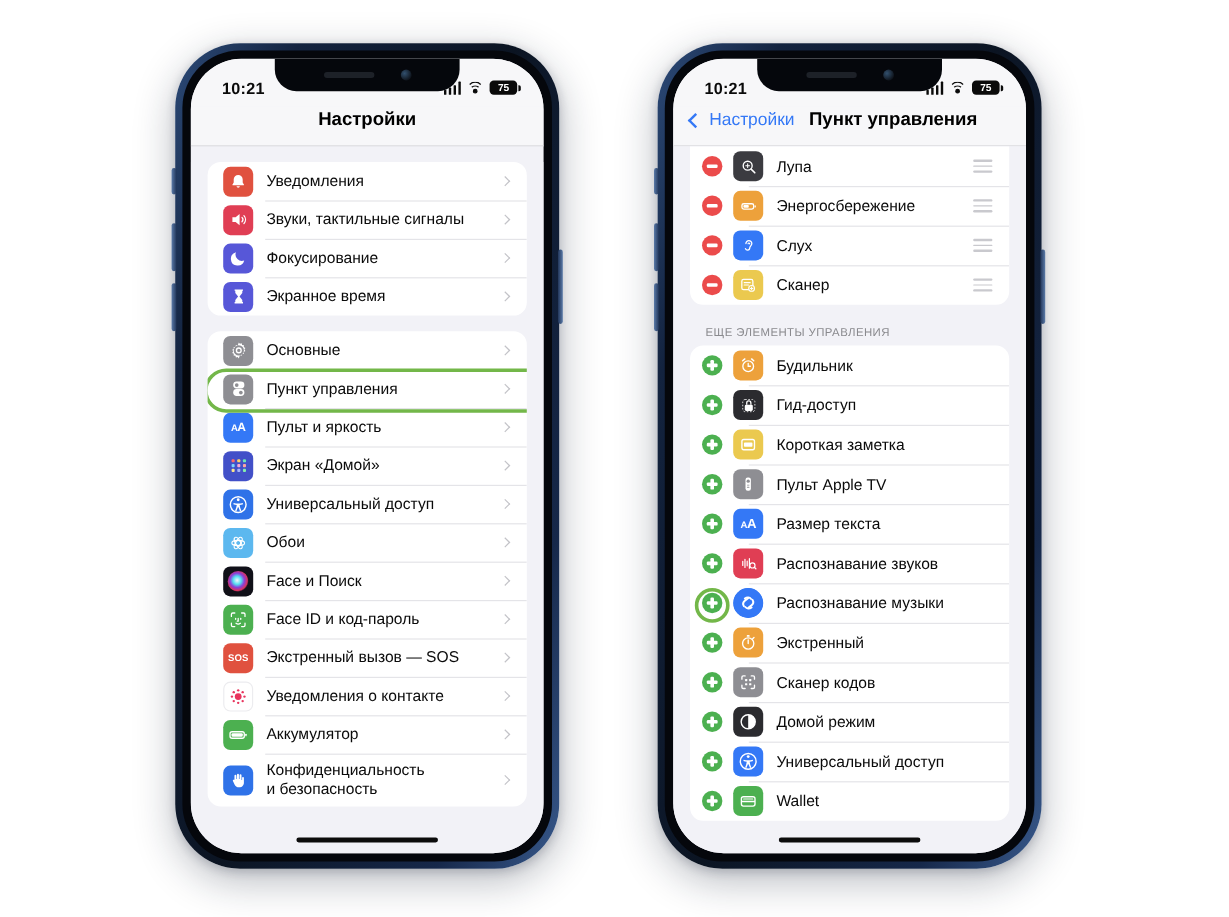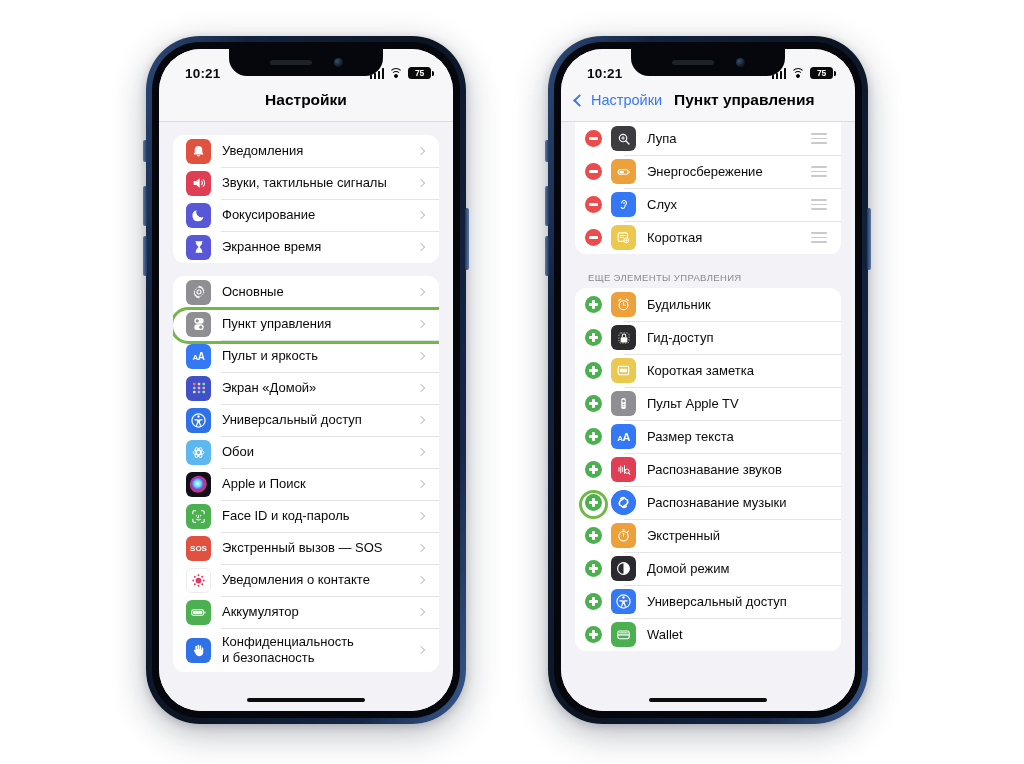--- a/index.html
+++ b/index.html
@@ -348,21 +348,21 @@
                       <stop offset="0%" stop-color="#f7f7ff"></stop>
                       <stop offset="35%" stop-color="#55e0f0"></stop>
                       <stop offset="62%" stop-color="#8a3fd8"></stop>
                       <stop offset="88%" stop-color="#d8335f"></stop>
                       <stop offset="100%" stop-color="#18121f"></stop>
                     </radialGradient>
                   </defs>
                   <circle cx="12" cy="12" r="8.4" fill="url(#sg)"></circle>
                 </svg>
               </div>
-              <div class="row-label">Apple и Поиск</div>
+              <div class="row-label">Face и Поиск</div>
               <div class="chev"></div>
             </div>
 
             <div class="row">
               <div class="ic" style="background:#4cb050">
                 <svg width="17" height="17" viewBox="0 0 24 24">
                   <g fill="none" stroke="#fff" stroke-width="1.5" stroke-linecap="round">
                     <path d="M4 8V5.6A1.6 1.6 0 0 1 5.6 4H8M16 4h2.4A1.6 1.6 0 0 1 20 5.6V8M20 16v2.4a1.6 1.6 0 0 1-1.6 1.6H16M8 20H5.6A1.6 1.6 0 0 1 4 18.4V16"></path>
                     <path d="M9 10.2v1.2M15 10.2v1.2M12 10.4v3.2h-1.1M9.4 16.1c1.6 1.1 3.6 1.1 5.2 0"></path>
                   </g>
@@ -532,21 +532,21 @@
                   <span class="bar"></span>
                 </div>
               <div class="ic" style="background:#ebc94f">
                 <svg width="17" height="17" viewBox="0 0 24 24">
                   <rect x="4.5" y="5.5" width="13" height="12" rx="2" fill="none" stroke="#fff" stroke-width="1.5"></rect>
                   <path d="M7.3 9.3h7M7.3 12h5" stroke="#fff" stroke-width="1.4" stroke-linecap="round"></path>
                   <circle cx="16" cy="16" r="3.4" fill="#ebc94f" stroke="#fff" stroke-width="1.3"></circle>
                   <path d="M16 14.4v3.2M14.4 16h3.2" stroke="#fff" stroke-width="1.2" stroke-linecap="round"></path>
                 </svg>
               </div>
-              <div class="cc-label">Короткая</div>
+              <div class="cc-label">Сканер</div>
               <div class="handle">
                   <i></i>
                   <i></i>
                   <i></i>
                 </div>
             </div>
           </div>
 
           <div class="section-head">ЕЩЕ ЭЛЕМЕНТЫ УПРАВЛЕНИЯ</div>
 
@@ -664,20 +664,40 @@
                 <svg width="17" height="17" viewBox="0 0 24 24">
                   <circle cx="12" cy="13" r="6.6" fill="none" stroke="#fff" stroke-width="1.6"></circle>
                   <path d="M12 13V8.8" stroke="#fff" stroke-width="1.6" stroke-linecap="round"></path>
                   <rect x="10.3" y="3.2" width="3.4" height="2" rx=".8" fill="#fff"></rect>
                   <path d="M17.3 7.4 18.8 6" stroke="#fff" stroke-width="1.6" stroke-linecap="round"></path>
                 </svg>
               </div>
               <div class="cc-label">Экстренный</div>
             </div>
 
+            <div class="cc-row">
+              <div class="toggle-btn plus">
+                  <span class="bar"></span>
+                  <span class="bar v"></span>
+                </div>
+              <div class="ic" style="background:#8e8e93">
+                <svg width="17" height="17" viewBox="0 0 24 24">
+                  <g fill="none" stroke="#fff" stroke-width="1.6" stroke-linecap="round">
+                    <path d="M4.6 8.4V6.2a1.6 1.6 0 0 1 1.6-1.6h2.2M15.6 4.6h2.2a1.6 1.6 0 0 1 1.6 1.6v2.2M19.4 15.6v2.2a1.6 1.6 0 0 1-1.6 1.6h-2.2M8.4 19.4H6.2a1.6 1.6 0 0 1-1.6-1.6v-2.2"></path>
+                  </g>
+                  <g fill="#fff">
+                    <rect x="8.3" y="8.3" width="2.6" height="2.6" rx=".5"></rect>
+                    <rect x="13.1" y="8.3" width="2.6" height="2.6" rx=".5"></rect>
+                    <rect x="8.3" y="13.1" width="2.6" height="2.6" rx=".5"></rect>
+                    <rect x="13.1" y="13.1" width="2.6" height="2.6" rx=".5"></rect>
+                  </g>
+                </svg>
+              </div>
+              <div class="cc-label">Сканер кодов</div>
+            </div>
 
             <div class="cc-row">
               <div class="toggle-btn plus">
                   <span class="bar"></span>
                   <span class="bar v"></span>
                 </div>
               <div class="ic" style="background:#2b2b2f">
                 <svg width="19" height="19" viewBox="0 0 24 24">
                   <circle cx="12" cy="12" r="7.4" fill="none" stroke="#fff" stroke-width="1.5"></circle>
                   <path d="M12 4.6a7.4 7.4 0 0 1 0 14.8z" fill="#fff"></path>

